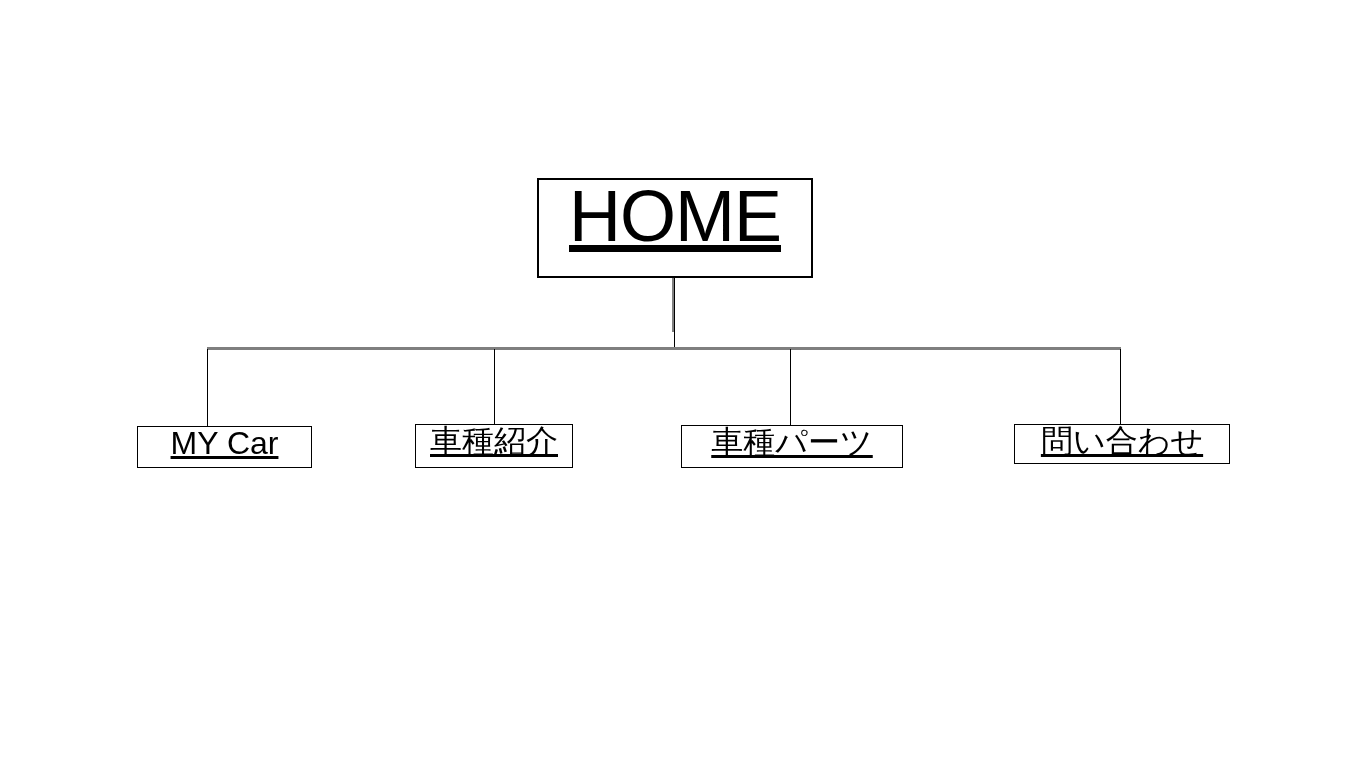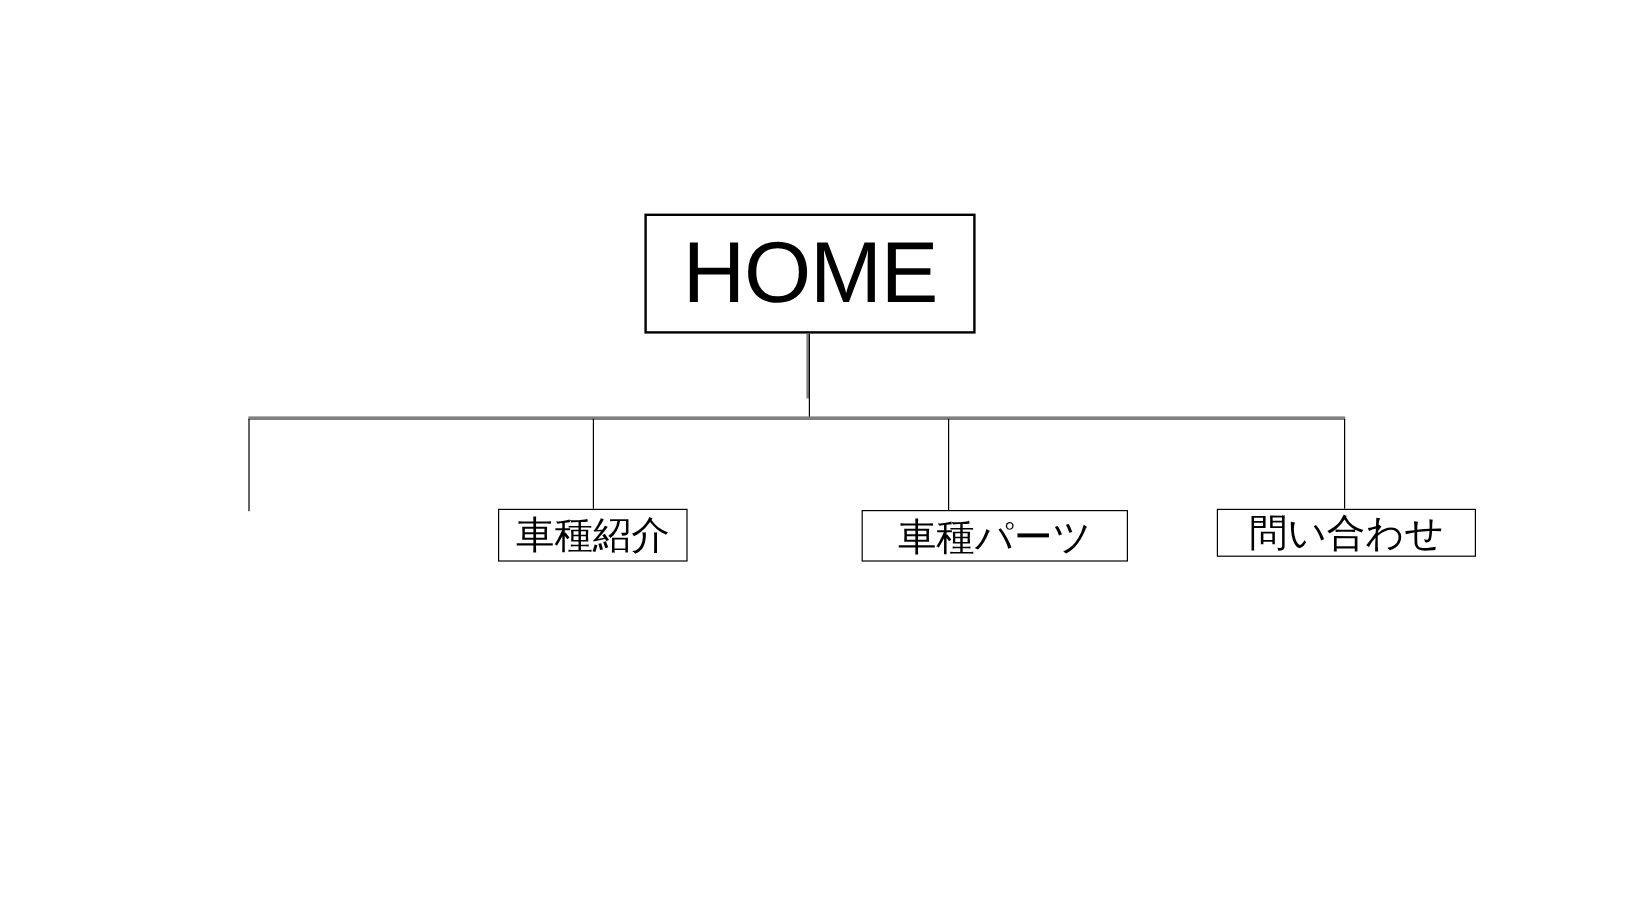--- a/index.html
+++ b/index.html
@@ -17,24 +17,24 @@
     height: 768px;
     background: var(--background, #ffffff);
   }
   .node {
     position: absolute;
     box-sizing: border-box;
     background: var(--box-fill, #ffffff);
     border: 1.5px solid var(--box-border, #000000);
     color: var(--text, #000000);
     display: flex;
-    align-items: center;
     justify-content: center;
     white-space: nowrap;
     text-align: center;
+    text-decoration: underline;
   }
   .node.root {
     border-width: 2px;
     font-size: 72px;
     line-height: 1;
     letter-spacing: -1px;
   }
   .node.child {
     font-size: 32px;
     line-height: 1;
@@ -65,26 +65,29 @@
   <div class="line h" style="left:207px; top:347px; width:914px;"></div>
   <div class="line v" style="left:207px; top:349px; height:77px;"></div>
   <div class="line v" style="left:493.5px; top:349px; height:75px;"></div>
   <div class="line v" style="left:789.5px; top:349px; height:76px;"></div>
   <div class="line v" style="left:1119.5px; top:349px; height:75px;"></div>
 
   <div class="node root" style="left:537px; top:178px; width:276px; height:100px;">
     <span>HOME</span>
   </div>
 
+  <div class="node child" style="left:137px; top:426px; width:175px; height:42px;">
+    <span>MY Car</span>
+  </div>
 
   <div class="node child" style="left:415px; top:424px; width:158px; height:44px;">
     <span>車種紹介</span>
   </div>
 
-  <div class="node child" style="left:681px; top:425px; width:222px; height:43px;margin-left:37px;">
+  <div class="node child" style="left:681px; top:425px; width:222px; height:43px;">
     <span>車種パーツ</span>
   </div>
 
   <div class="node child" style="left:1014px; top:424px; width:216px; height:40px;">
     <span>問い合わせ</span>
   </div>
 
 </div>
 
 </body></html>

